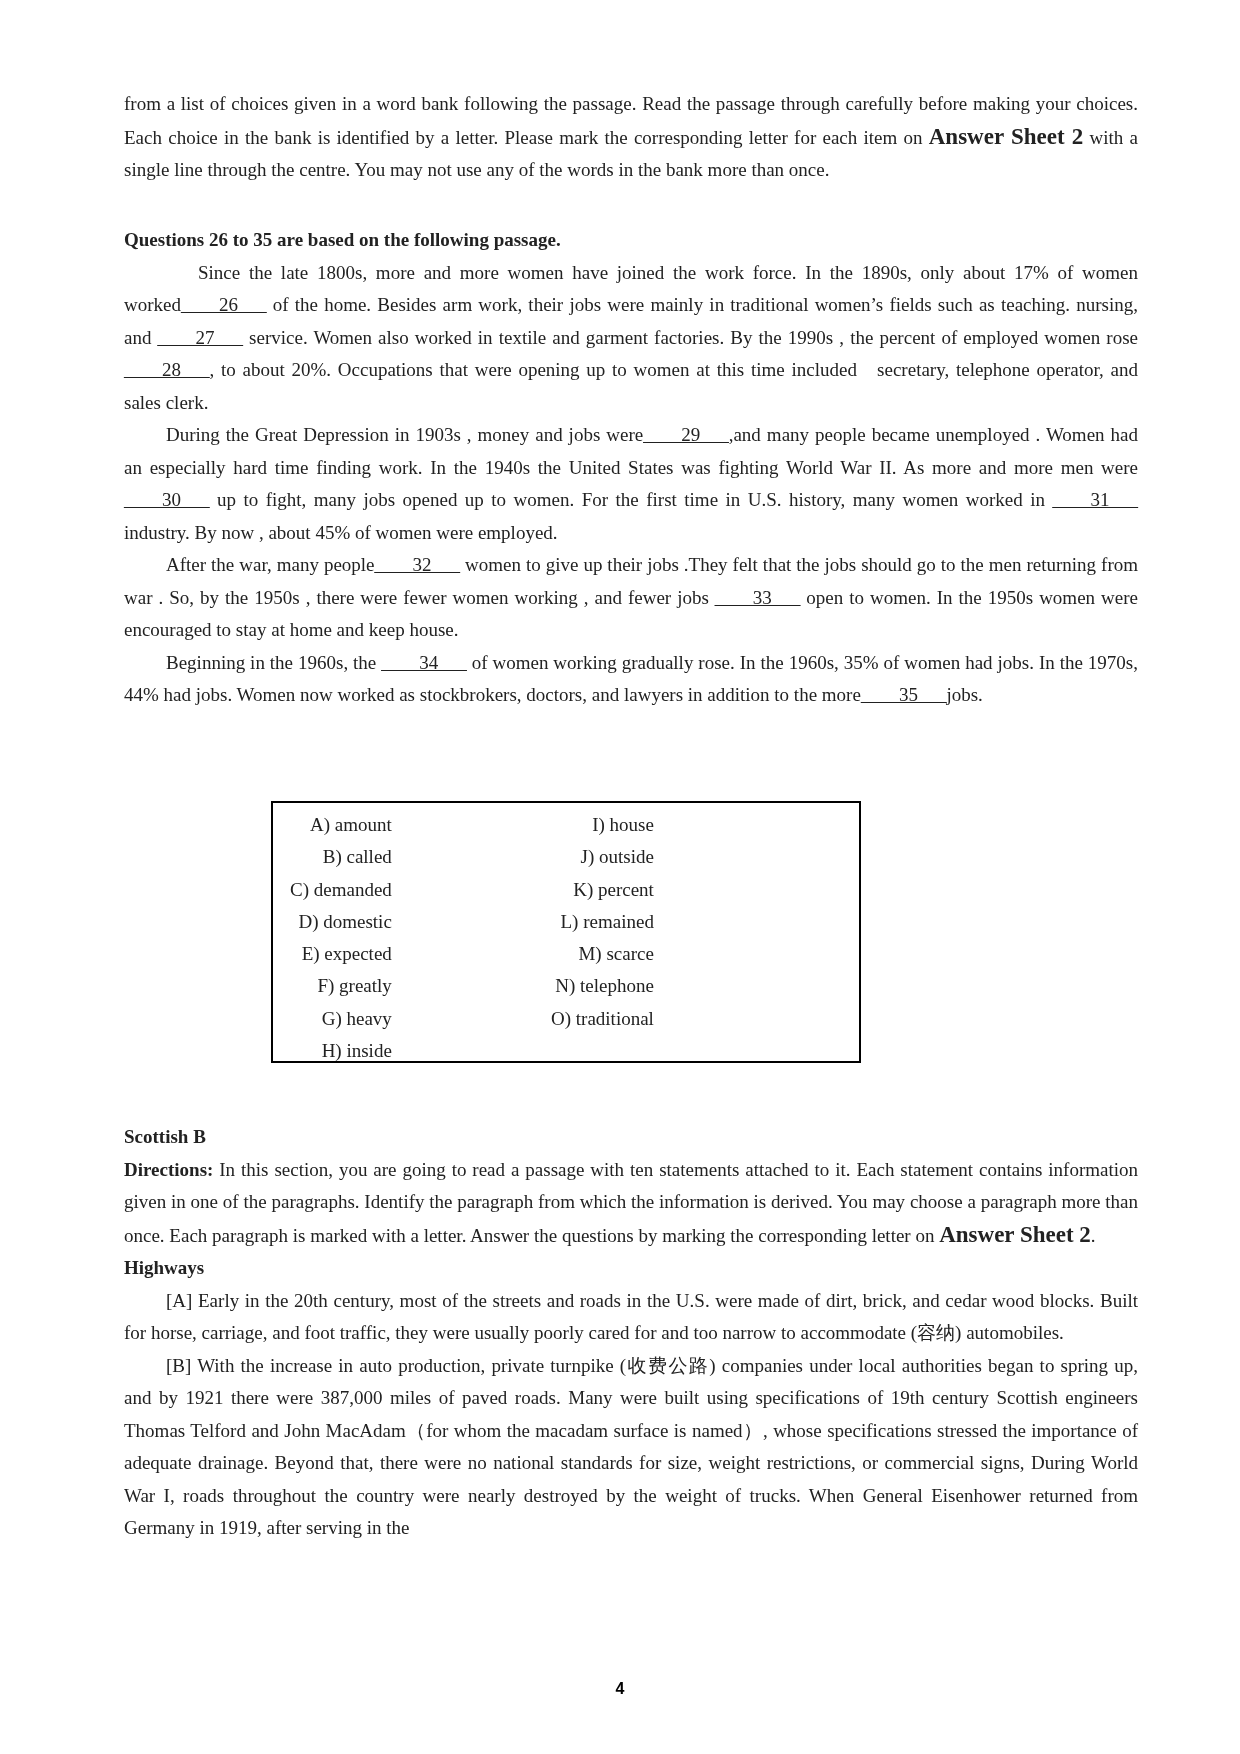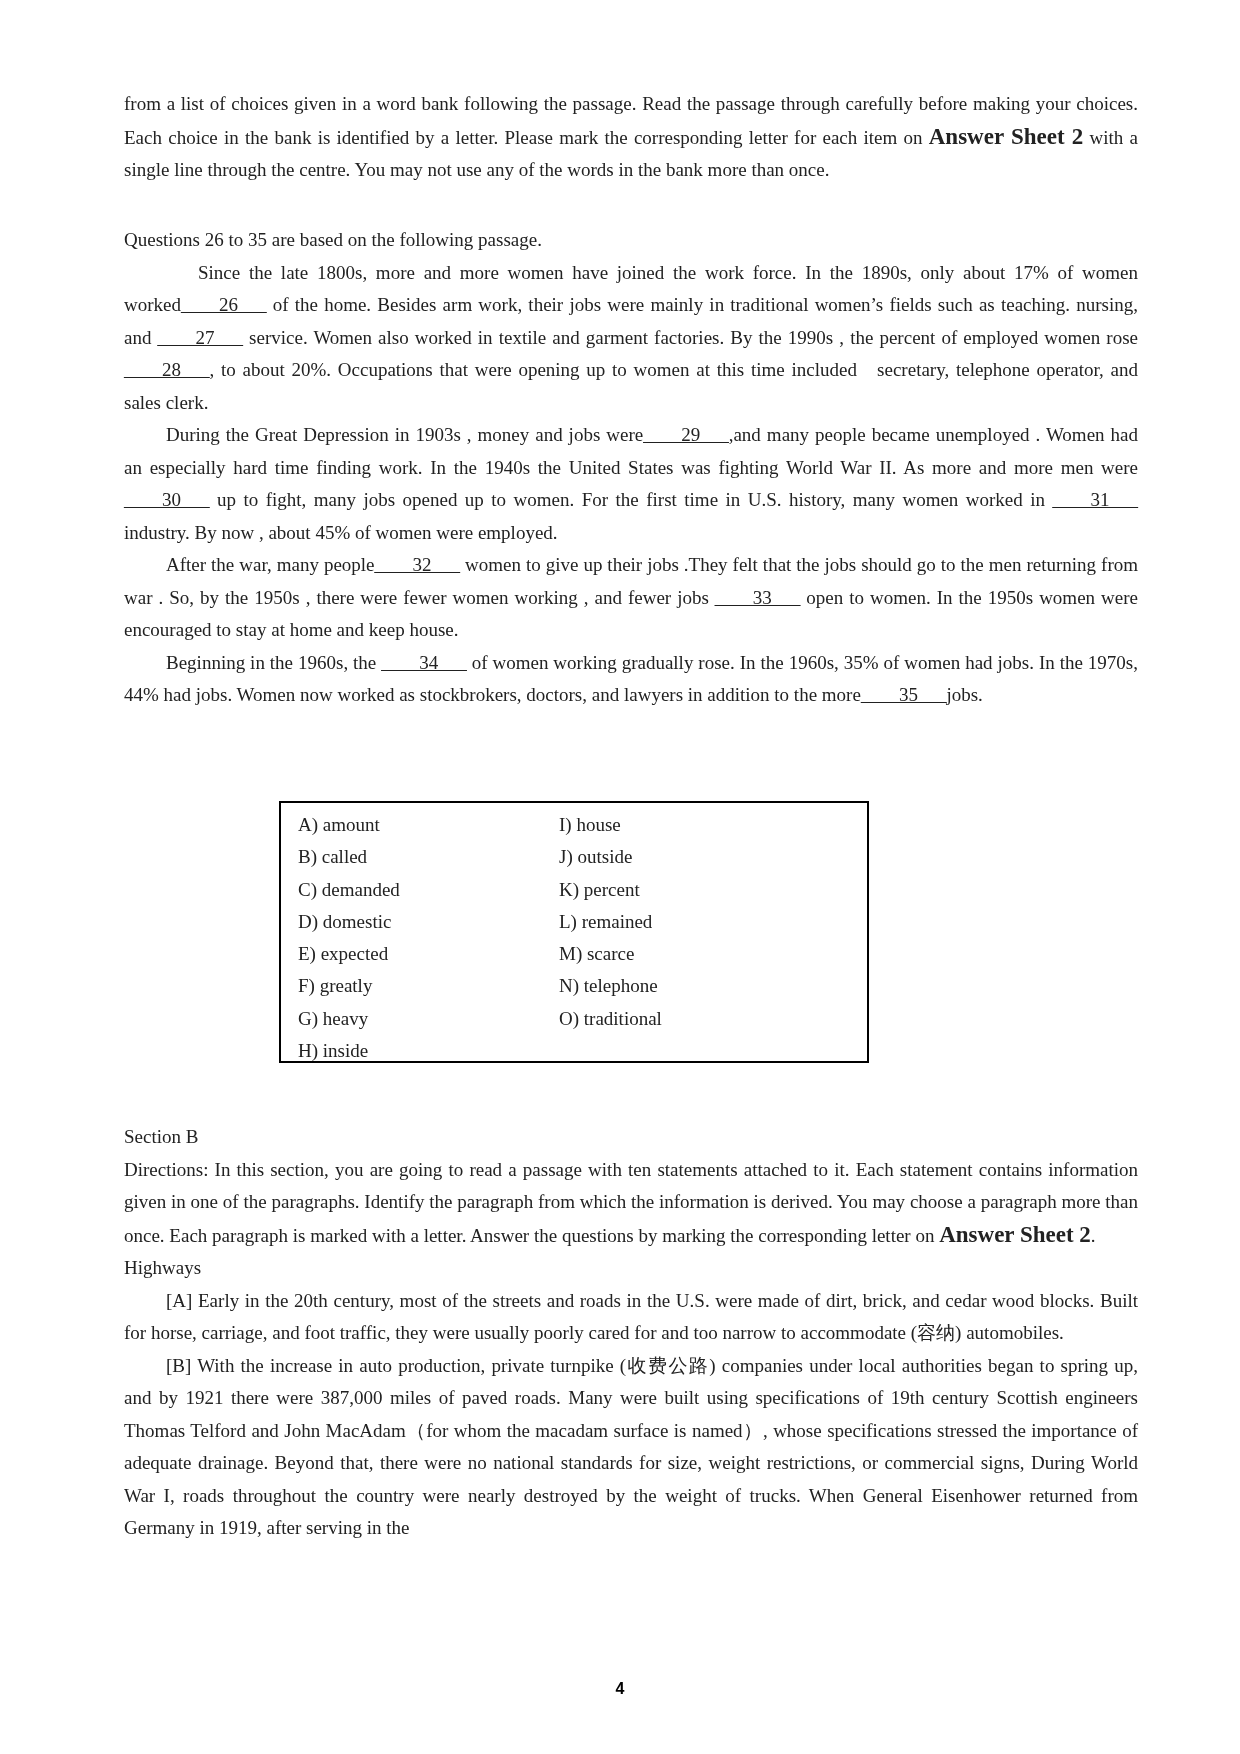--- a/index.html
+++ b/index.html
@@ -3,26 +3,26 @@
 <meta charset="utf-8">
 <style>
   html, body { margin: 0; padding: 0; background: #ffffff; }
   body { width: 1240px; height: 1754px; position: relative; overflow: hidden;
          font-family: "Liberation Serif", "DejaVu Serif", serif; color: #222; }
   .page { position: absolute; left: 0; top: 0; width: 1064px; height: 1754px; }
   .col { position: absolute; left: 124px; width: 1014px; font-size: 19px; line-height: 32.5px; text-align: justify; }
   p { margin: 0; }
   .indent1 { text-indent: 74px; }
   .indent2 { text-indent: 42px; }
-  .bold { font-weight: normal; }
+  .bold { font-weight: bold; }
   .big-bold { font-weight: bold; font-size: 23px; }
   .blank { text-decoration: underline; white-space: pre; }
   .center { }
-  .bank { position: absolute; left: 279px; top: 801px; width: 586px; height: 258px;
-          border: 2.5px solid #000; box-sizing: content-box; font-size: 19px; }
+  .bank { position: absolute; left: 271px; top: 801px; width: 586px; height: 258px;
+          border: 2.5px solid #000; box-sizing: content-box; font-size: 19px; text-align: right; }
   .bank-col { position: absolute; top: 6px; }
   .bank-col div { height: 32.3px; line-height: 32.3px; white-space: nowrap; }
   .pagenum { position: absolute; left: 0; width: 1240px; top: 1680px; text-align: center;
              font-weight: bold; font-size: 16px; font-family: "Liberation Sans", sans-serif; color: #000; }
 </style>
 </head>
 <body>
 
 <div class="page">
 
@@ -62,21 +62,21 @@
       <div>J) outside</div>
       <div>K) percent</div>
       <div>L) remained</div>
       <div>M) scarce</div>
       <div>N) telephone</div>
       <div>O) traditional</div>
     </div>
   </div>
 
   <div class="col" style="top:1121px;">
-    <p class="bold">Section B</p>
+    <p class="bold">Scottish B</p>
     <p><span class="bold">Directions:</span><span> In this section, you are going to read a passage with ten statements attached to it. Each statement contains information given in one of the paragraphs. Identify the paragraph from which the information is derived. You may choose a paragraph more than once. Each paragraph is marked with a letter. Answer the questions by marking the corresponding letter on </span><span class="big-bold">Answer Sheet 2</span><span>.</span></p>
     <p class="bold center">Highways</p>
     <p class="indent2">[A] Early in the 20th century, most of the streets and roads in the U.S. were made of dirt, brick, and cedar wood blocks. Built for horse, carriage, and foot traffic, they were usually poorly cared for and too narrow to accommodate (容纳) automobiles.</p>
     <p class="indent2">[B] With the increase in auto production, private turnpike (收费公路) companies under local authorities began to spring up, and by 1921 there were 387,000 miles of paved roads. Many were built using specifications of 19th century Scottish engineers Thomas Telford and John MacAdam（for whom the macadam surface is named）, whose specifications stressed the importance of adequate drainage. Beyond that, there were no national standards for size, weight restrictions, or commercial signs, During World War I, roads throughout the country were nearly destroyed by the weight of trucks. When General Eisenhower returned from Germany in 1919, after serving in the</p>
   </div>
 
   <div class="pagenum">4</div>
 </div>
 
 </body></html>

